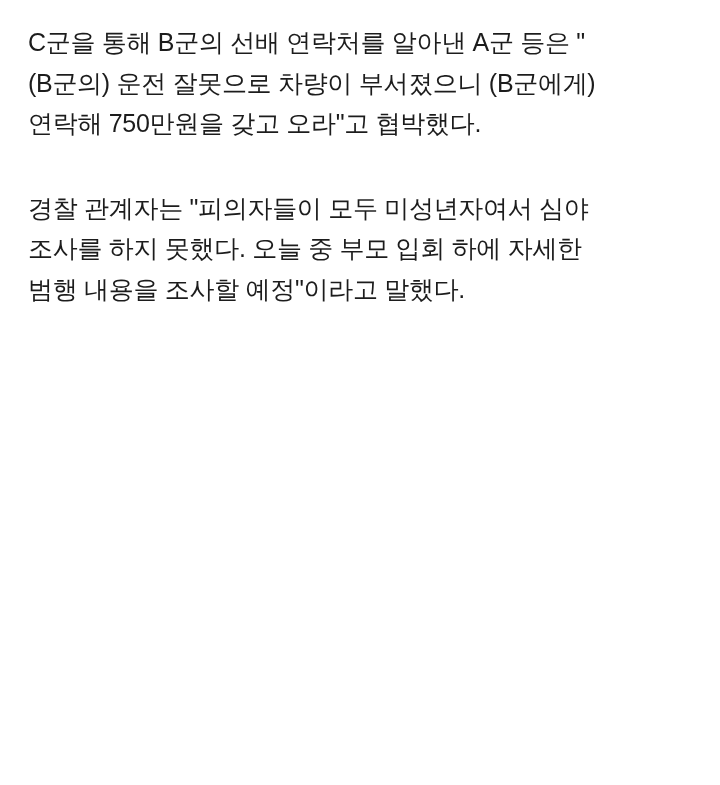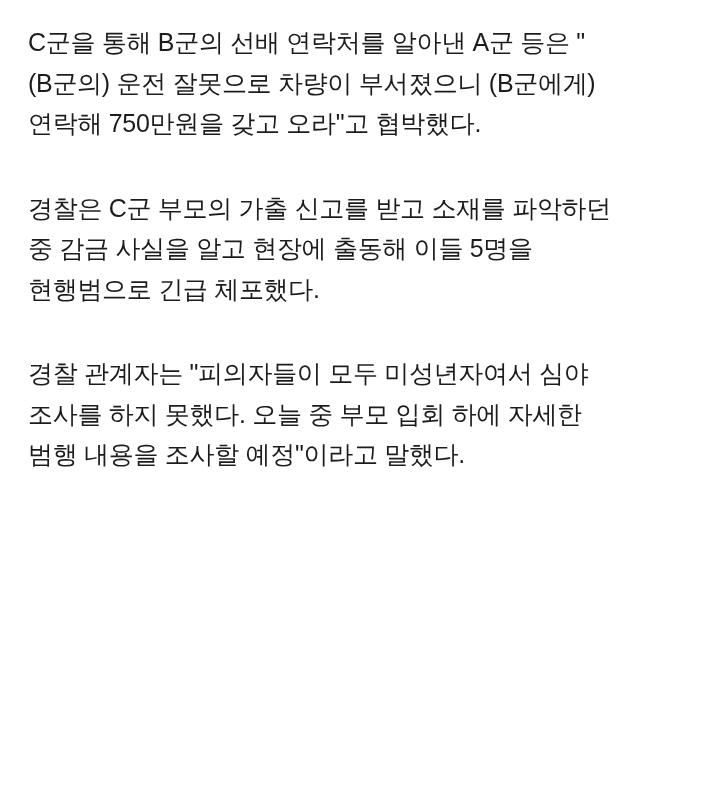--- a/index.html
+++ b/index.html
@@ -31,15 +31,14 @@
   }
   .para:last-child {
     margin-bottom: 0;
   }
 </style>
 </head>
 <body>
 
 <div class="article">
   <p class="para">C군을 통해 B군의 선배 연락처를 알아낸 A군 등은 "(B군의) 운전 잘못으로 차량이 부서졌으니 (B군에게) 연락해 750만원을 갖고 오라"고 협박했다.</p>
-  <p class="para">경찰은 C군 부모의 가출 신고를 받고 소재를 파악하던 중 감금 사실을 알고 현장에 출동해 이들 5명을 현행범으로 긴급 체포했다.</p>
   <p class="para">경찰 관계자는 "피의자들이 모두 미성년자여서 심야 조사를 하지 못했다. 오늘 중 부모 입회 하에 자세한 범행 내용을 조사할 예정"이라고 말했다.</p>
 </div>
 
 </body></html>

